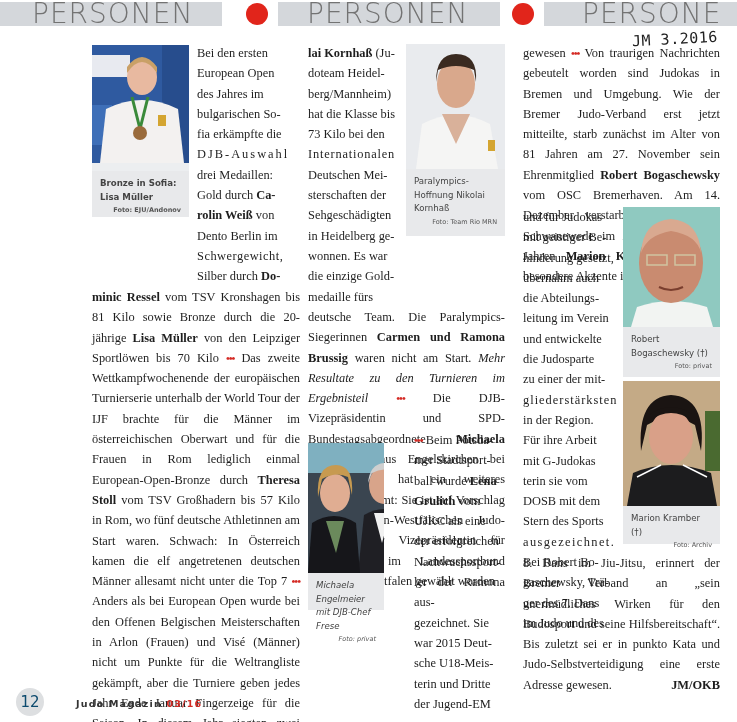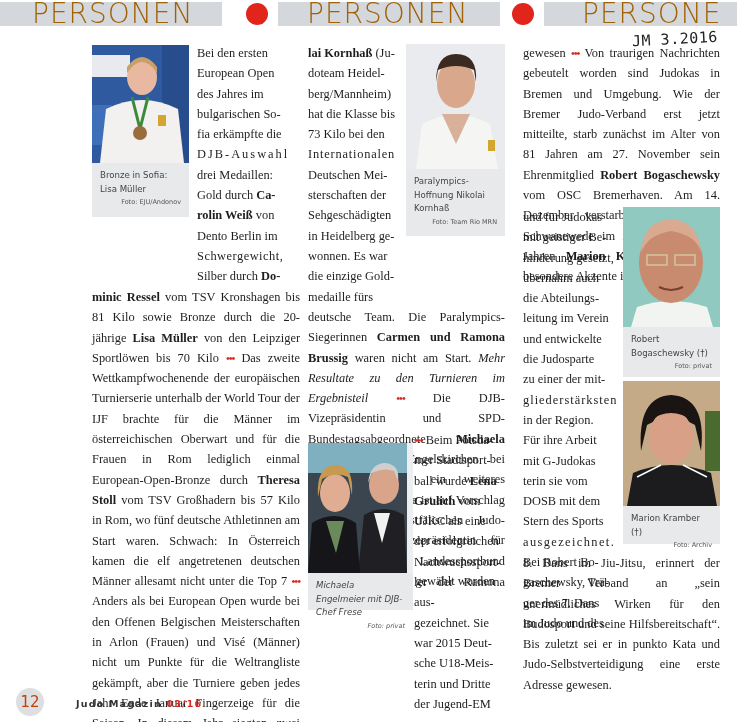--- a/index.html
+++ b/index.html
@@ -2,40 +2,40 @@
 <html><head>
 <meta charset="utf-8">
 <style>
   * { box-sizing: border-box; margin: 0; padding: 0; }
   html, body { width: 737px; height: 722px; background: #ffffff; overflow: hidden; }
   body { position: relative; font-family: "Liberation Serif", "DejaVu Serif", serif; color: #1e1e1e; }
 
   
   .banner { position: absolute; left: 0; top: 0; width: 737px; height: 28px; background: #fff; }
   .banner-block { position: absolute; top: 2px; height: 24px; background: #d4d7db; }
-  .banner-word { position: absolute; top: 0; height: 28px; line-height: 28px; font-family: "DejaVu Sans", sans-serif; font-size: 28px; font-weight: 300; color: #a16207; letter-spacing: 1px; white-space: nowrap; overflow: hidden; }
+  .banner-word { position: absolute; top: 0; height: 28px; line-height: 28px; font-family: "DejaVu Sans", sans-serif; font-size: 28px; font-weight: 300; color: #737373; letter-spacing: 1px; white-space: nowrap; overflow: hidden; }
   .banner-dot { position: absolute; top: 3px; width: 22px; height: 22px; border-radius: 50%; background: #e1251b; }
 
   .handwriting { position: absolute; left: 632px; top: 30px; font-family: "DejaVu Sans Mono", monospace; font-size: 15px; color: #222; transform: rotate(-3deg); letter-spacing: 0.5px; }
 
   
   .col { position: absolute; font-size: 12.4px; line-height: 20.3px; text-align: justify; hyphens: manual; }
   .col p { margin: 0; }
   .col b { font-weight: bold; }
   .col i { font-style: italic; }
   .dots { color: #d42a24; font-weight: bold; letter-spacing: -1px; font-size: 11px; }
 
   
   .figure { position: absolute; background: #eceef0; }
   .photo { position: absolute; left: 0; top: 0; right: 0; overflow: hidden; }
   .caption { position: absolute; left: 0; right: 0; bottom: 0; background: #e8e9eb; padding: 6px 8px 4px 8px; font-family: "DejaVu Sans", sans-serif; font-size: 8.6px; line-height: 13.5px; color: #444; }
   .credit { display: block; text-align: right; font-size: 6.5px; color: #555; line-height: 12px; }
 
   
-  .page-num { position: absolute; left: 16px; top: 688px; width: 28px; height: 28px; border-radius: 50%; background: #dddfe1; color: #c2410c; font-family: "DejaVu Sans", sans-serif; font-size: 15px; text-align: center; line-height: 28px; }
+  .page-num { position: absolute; left: 16px; top: 688px; width: 28px; height: 28px; border-radius: 50%; background: #dddfe1; color: #0c4a6e; font-family: "DejaVu Sans", sans-serif; font-size: 15px; text-align: center; line-height: 28px; }
   .footer-mag { position: absolute; left: 76px; top: 698px; font-family: "DejaVu Sans", sans-serif; font-size: 9.5px; font-weight: bold; letter-spacing: 1.2px; color: #333; }
   .footer-issue { color: #d42a24; }
 </style>
 </head>
 <body>
 
 <div class="banner">
   <div class="banner-block" style="left:0;width:222px;"></div>
   <div class="banner-word" style="left:32px;width:190px;">PERSONEN</div>
   <div class="banner-dot" style="left:246px;"></div>
@@ -56,21 +56,21 @@
       <rect x="0" y="60" width="20" height="40" fill="#3e6fb8"></rect>
       <rect x="70" y="0" width="27" height="118" fill="#274d8d"></rect>
       <ellipse cx="50" cy="32" rx="15" ry="18" fill="#e8b9a0"></ellipse>
       <path d="M35 28 Q50 6 65 28 L65 22 Q50 2 35 22 Z" fill="#c9a067"></path>
       <path d="M8 118 L14 64 Q50 46 86 64 L92 118 Z" fill="#f3f1f0"></path>
       <path d="M40 52 L48 84 L56 52" stroke="#3a8a3a" stroke-width="3" fill="none"></path>
       <circle cx="48" cy="88" r="7" fill="#9a6b3c"></circle>
       <rect x="66" y="70" width="8" height="11" fill="#d4a531"></rect>
     </svg>
   </div>
-  <div class="caption" style="top:118px;">
+  <div class="caption" style="top:126px;font-weight:bold;">
     <span>Bronze in Sofia: Lisa Müller</span>
     <span class="credit">Foto: EJU/Andonov</span>
   </div>
 </div>
 
 <div class="col" style="left:197px;top:43px;width:103px;">
   <p><span>Bei den ersten</span></p>
   <p><span>European Open</span></p>
   <p><span>des Jahres im</span></p>
   <p><span>bulgarischen So-</span></p>
@@ -118,21 +118,21 @@
   <div class="caption" style="top:125px;">
     <span>Paralympics-Hoffnung Nikolai Kornhaß</span>
     <span class="credit">Foto: Team Rio MRN</span>
   </div>
 </div>
 
 <div class="col" style="left:308px;top:307px;width:197px;">
   <p>deutsche Team. Die Paralympics-Siegerinnen <b>Carmen und Ramona Brussig</b> waren nicht am Start. <i>Mehr Resultate zu den Turnieren im Ergebnisteil</i> <span class="dots">•••</span> Die DJB-Vizepräsidentin und SPD-Bundestagsabgeordnete <b>Michaela Engelmeier</b> aus Engelskirchen bei Gummersbach hat ein weiteres bedeutendes Amt: Sie ist auf Vorschlag des Nordrhein-Westfälischen Judo-Verbands zur Vizepräsidentin für Breitensport im Landessportbund Nordrhein-Westfalen gewählt worden</p>
 </div>
 
-<div class="figure" style="left:308px;top:443px;width:105px;height:167px;">
+<div class="figure" style="left:308px;top:443px;width:76px;height:167px;">
   <div class="photo" style="height:130px;">
     <svg width="99" height="130" viewBox="0 0 99 130">
       <rect width="99" height="130" fill="#3a4550"></rect>
       <rect x="0" y="0" width="99" height="30" fill="#7fb0c0"></rect>
       <path d="M50 130 L56 72 Q76 60 96 72 L99 130 Z" fill="#1f1f24"></path>
       <path d="M66 70 L74 100 L82 70" fill="#f1f1f1"></path>
       <ellipse cx="76" cy="42" rx="15" ry="19" fill="#d8a48a"></ellipse>
       <path d="M60 40 Q62 20 78 20 Q92 22 90 38 L86 28 Q76 24 64 30 Z" fill="#cfcfcf"></path>
       <path d="M0 130 L4 80 Q26 66 48 80 L52 130 Z" fill="#16161a"></path>
       <path d="M18 78 L28 110 L36 78" fill="#6b8a5c"></path>
@@ -222,19 +222,20 @@
     </svg>
   </div>
   <div class="caption" style="top:125px;">
     <span>Marion Kramber (†)</span>
     <span class="credit">Foto: Archiv</span>
   </div>
 </div>
 
 <div class="col" style="left:523px;top:553px;width:197px;">
   <p>8. Dans im Jiu-Jitsu, erinnert der Bremer Verband an „sein unermüdliches Wirken für den Budosport und seine Hilfsbereitschaft“. Bis zuletzt sei er in punkto Kata und Judo-Selbstverteidigung eine erste Adresse gewesen.</p>
+  <p style="text-align:right;margin-top:-20px;font-weight:bold;"><span>JM/OKB</span></p>
 </div>
 
 <div class="page-num">12</div>
 <div class="footer-mag">
   <span>Judo Magazin</span>
   <span class="footer-issue">03/16</span>
 </div>
 
 </body></html>

